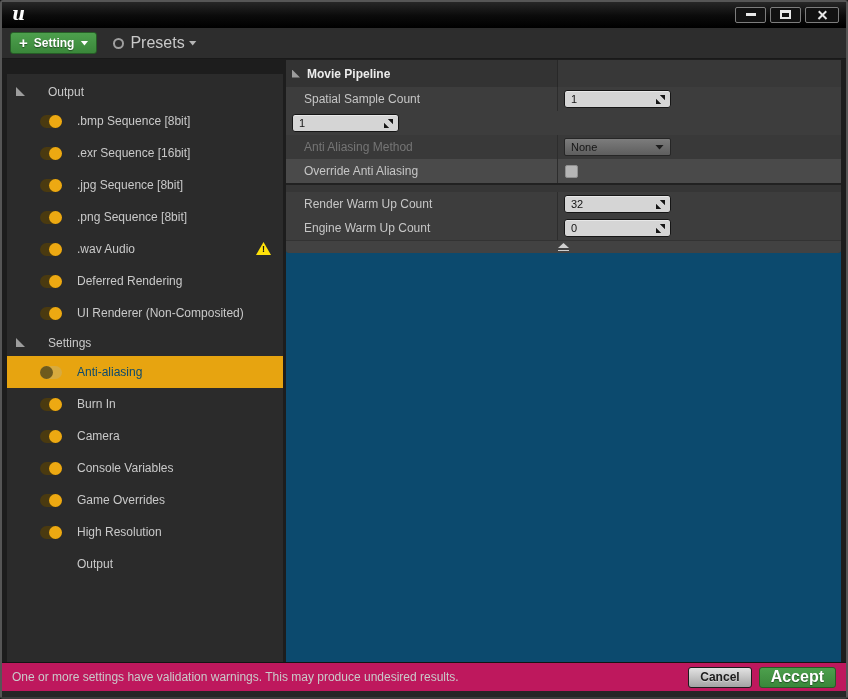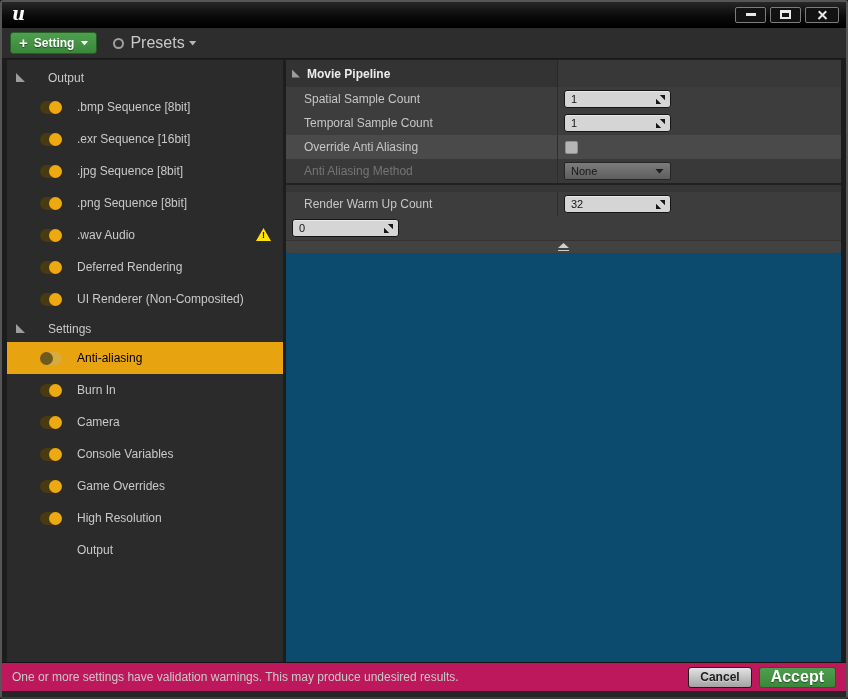--- a/index.html
+++ b/index.html
@@ -57,31 +57,31 @@
     display:inline-flex; align-items:center; gap:4px; background:none; border:none; cursor:pointer;
     color:#c9c9c9; font-size:16px;
   }
   .ring{ width:11px; height:11px; border:2.5px solid #9f9f9f; border-radius:50%; margin-right:2px; }
   .caret-gray{ width:8px; height:5px; background:#b5b5b5; clip-path:polygon(0 0,100% 0,50% 100%); }
 
   
   .content{ flex:1; min-height:0; display:flex; gap:3px; background:#1d1d1d; padding:1px 5px 0 5px; }
 
   
-  .sidebar{ width:276px; flex:none; background:#2b2b2b; padding-top:4px; overflow:hidden; }
+  .sidebar{ width:276px; flex:none; background:#2b2b2b; padding-top:4px; overflow:hidden;margin-top:14px; }
   .cat-row{ height:27px; display:flex; align-items:center; padding-left:9px; gap:23px; cursor:pointer; }
   .expander{ width:9px; height:9px; flex:none; background:#9d9d9d; clip-path:polygon(0 0,100% 100%,0 100%); }
   .cat-label{ color:#c9c9c9; font-size:12px; }
   .item-row{ height:32px; display:flex; align-items:center; padding-left:33px; gap:15px; position:relative; cursor:pointer;text-align:right; }
   .toggle{ width:22px; height:13px; flex:none; background:#4a3a10; border-radius:7px; position:relative; cursor:pointer; }
   .knob{ position:absolute; right:0; top:0; width:13px; height:13px; border-radius:50%; background:#eda912; }
   .toggle.hidden{ visibility:hidden; }
   .item-label{ color:#c9c9c9; font-size:12px; }
   .item-row.selected{ background:#e7a410; }
-  .item-row.selected .item-label{ color:#000000; }
+  .item-row.selected .item-label{ color:#0c4a6e; }
   .item-row.selected .toggle{ background:#d8ab3e; }
   .item-row.selected .knob{ right:auto; left:0; background:#6e5a1d; }
   .warning{
     position:absolute; right:12px; top:9px; width:15px; height:13px;
     background:#ffe20a; clip-path:polygon(50% 0,100% 100%,0 100%);
     display:flex; justify-content:center; align-items:flex-end;
   }
   .warning i{ font-style:normal; font-weight:bold; font-size:9px; color:#191919; line-height:12px; }
 
   
@@ -311,66 +311,66 @@
     <div class="d-value-col">
       <div class="num-input">
         <span class="num-value bind-value">1</span>
         <svg class="drag-svg" viewBox="0 0 9 9">
                     <path d="M9 0 V5.2 L3.8 0 Z M0 9 V3.8 L5.2 9 Z"></path>
                   </svg>
       </div>
     </div>
   </div>
             <div class="d-row">
-    <div class="d-label-col">
-      <span class="d-label bind-label">Temporal Sample Count</span>
-    </div>
     <div class="d-value-col">
       <div class="num-input">
         <span class="num-value bind-value">1</span>
         <svg class="drag-svg" viewBox="0 0 9 9">
                     <path d="M9 0 V5.2 L3.8 0 Z M0 9 V3.8 L5.2 9 Z"></path>
                   </svg>
       </div>
     </div>
   </div>
-            <div class="d-row highlight">
-    <div class="d-label-col">
-      <span class="d-label bind-label">Override Anti Aliasing</span>
-    </div>
-    <div class="d-value-col">
-      <span class="checkbox"></span>
-    </div>
-  </div>
             <div class="d-row dim">
     <div class="d-label-col">
       <span class="d-label bind-label">Anti Aliasing Method</span>
     </div>
     <div class="d-value-col">
       <div class="dropdown">
         <span class="dd-value bind-value">None</span>
         <span class="dd-caret"></span>
       </div>
+    </div>
+  </div>
+            <div class="d-row highlight">
+    <div class="d-label-col">
+      <span class="d-label bind-label">Override Anti Aliasing</span>
+    </div>
+    <div class="d-value-col">
+      <span class="checkbox"></span>
     </div>
   </div>
             <div class="d-sep"></div>
             <div class="d-row">
     <div class="d-label-col">
       <span class="d-label bind-label">Render Warm Up Count</span>
     </div>
     <div class="d-value-col">
       <div class="num-input">
         <span class="num-value bind-value">32</span>
         <svg class="drag-svg" viewBox="0 0 9 9">
                     <path d="M9 0 V5.2 L3.8 0 Z M0 9 V3.8 L5.2 9 Z"></path>
                   </svg>
       </div>
     </div>
   </div>
             <div class="d-row">
+    <div class="d-label-col">
+      <span class="d-label bind-label">Engine Warm Up Count</span>
+    </div>
     <div class="d-value-col">
       <div class="num-input">
         <span class="num-value bind-value">0</span>
         <svg class="drag-svg" viewBox="0 0 9 9">
                     <path d="M9 0 V5.2 L3.8 0 Z M0 9 V3.8 L5.2 9 Z"></path>
                   </svg>
       </div>
     </div>
   </div>
           </div>

